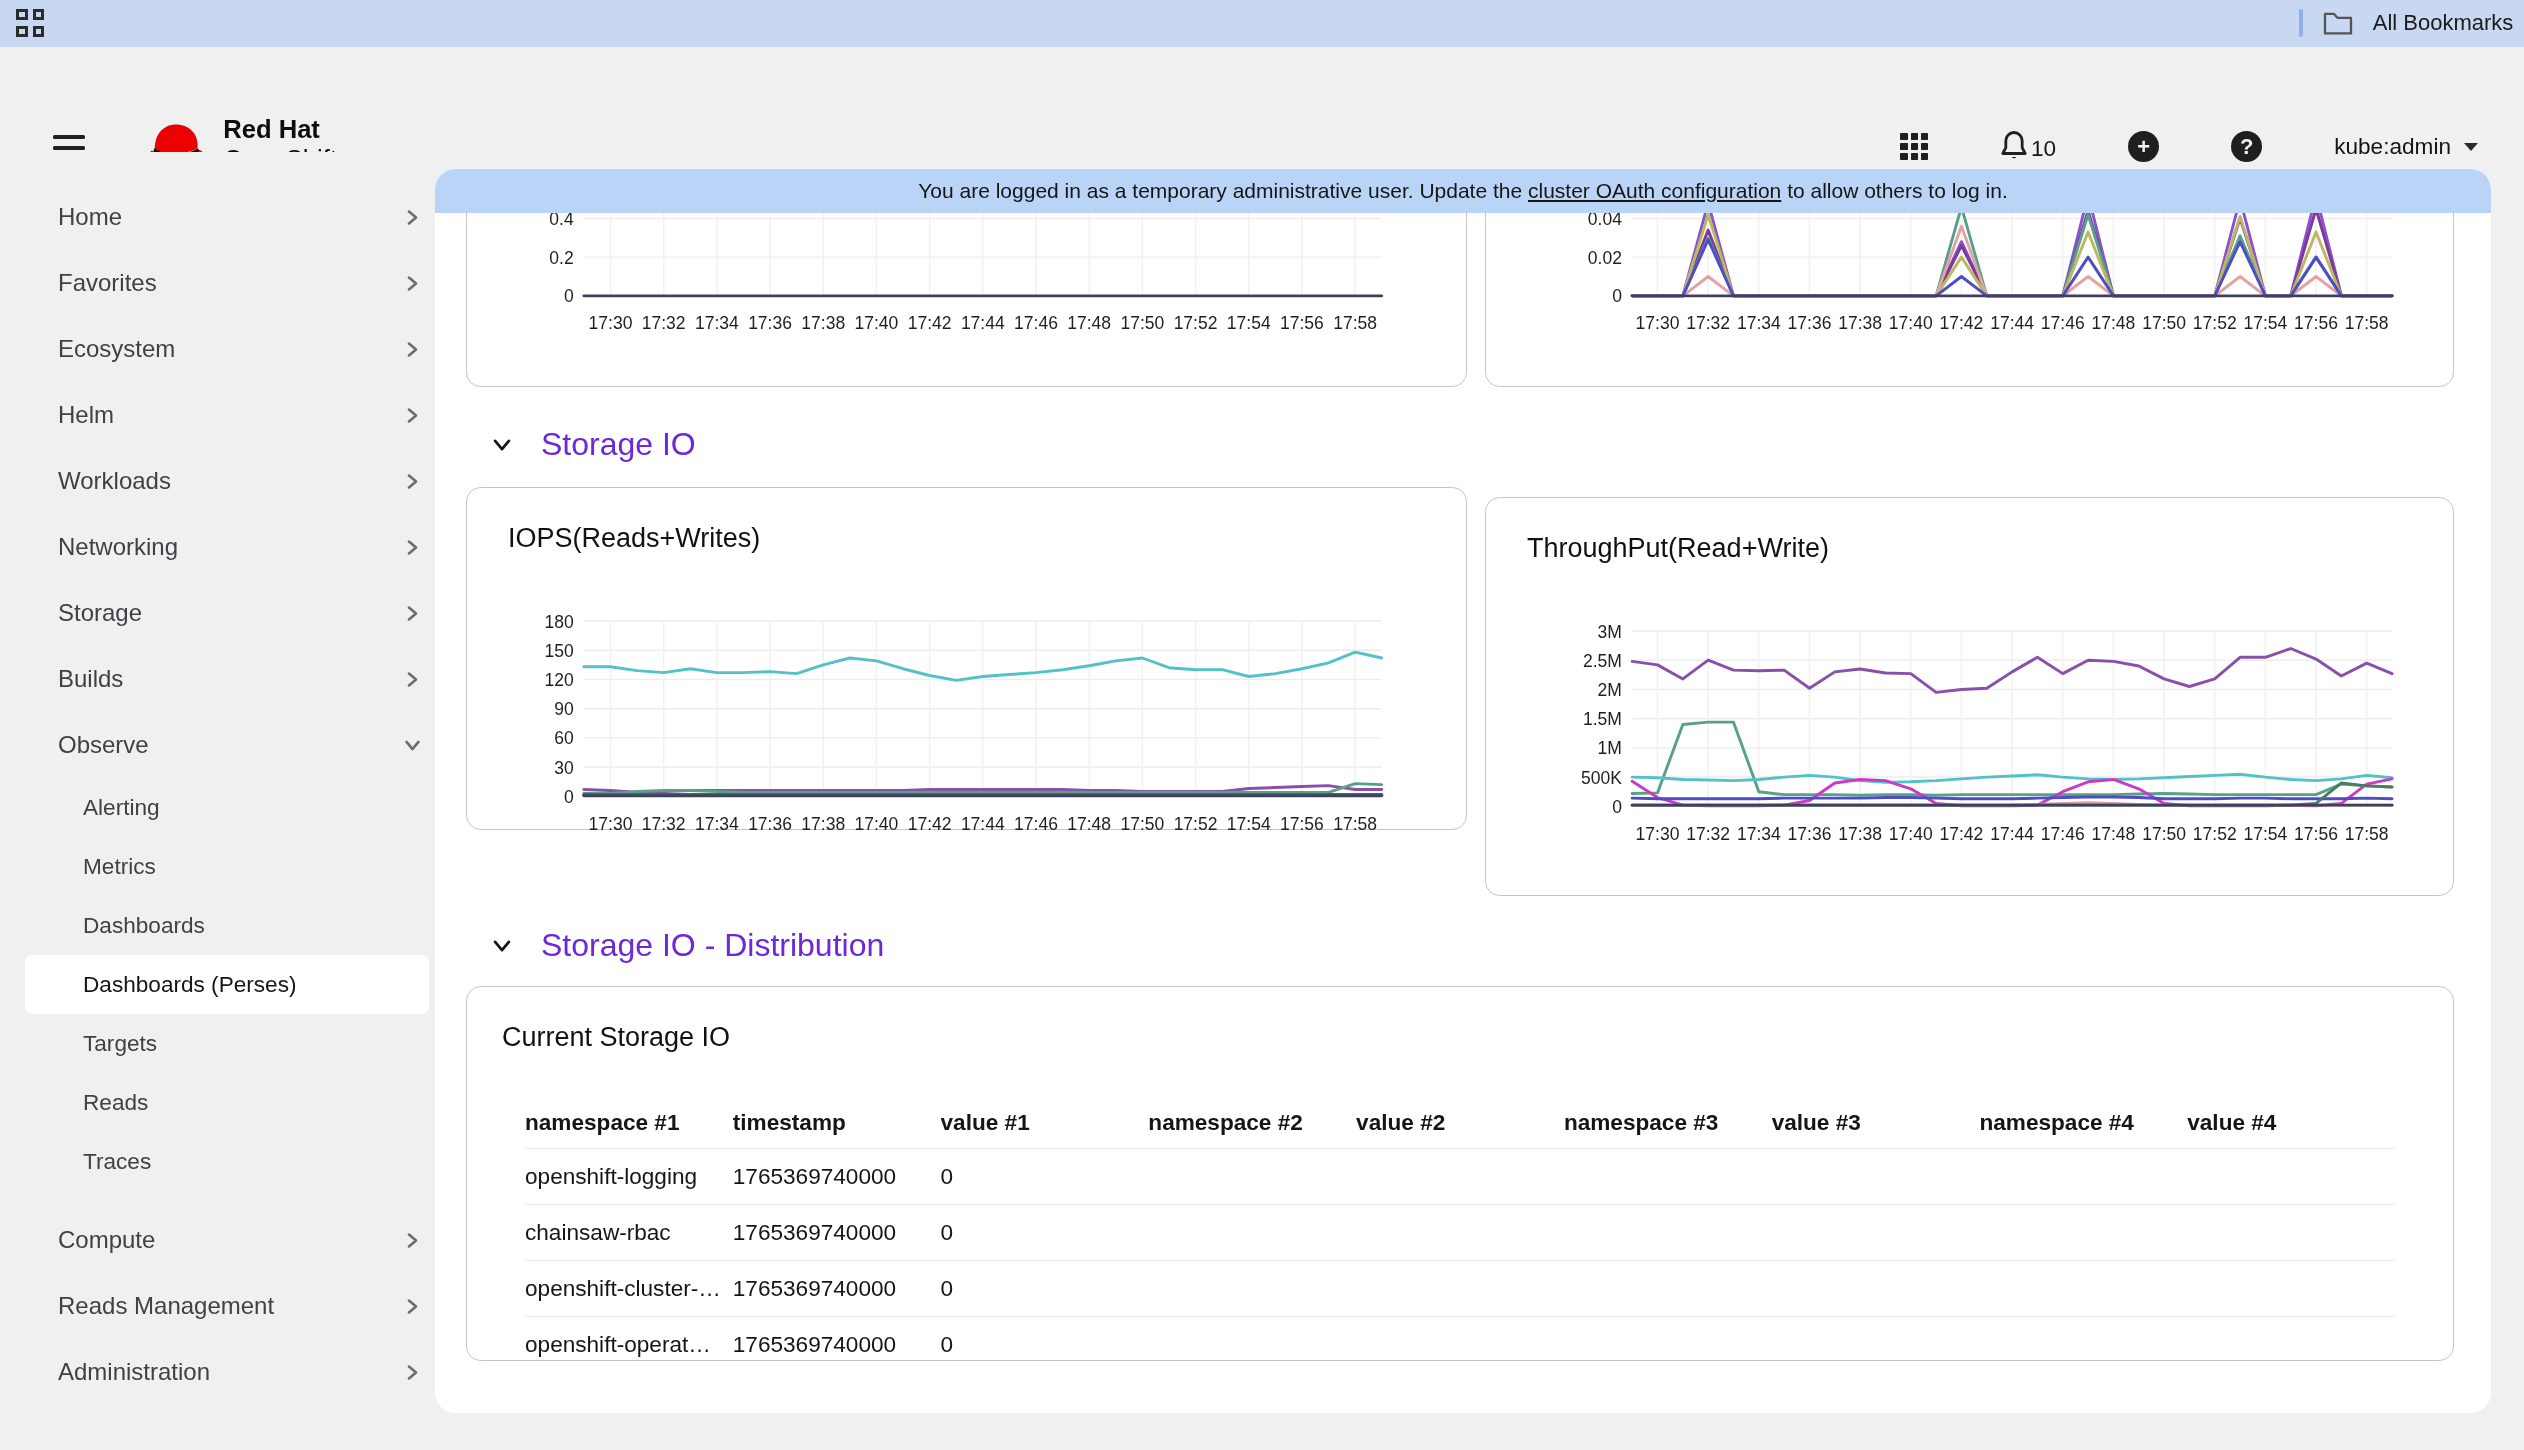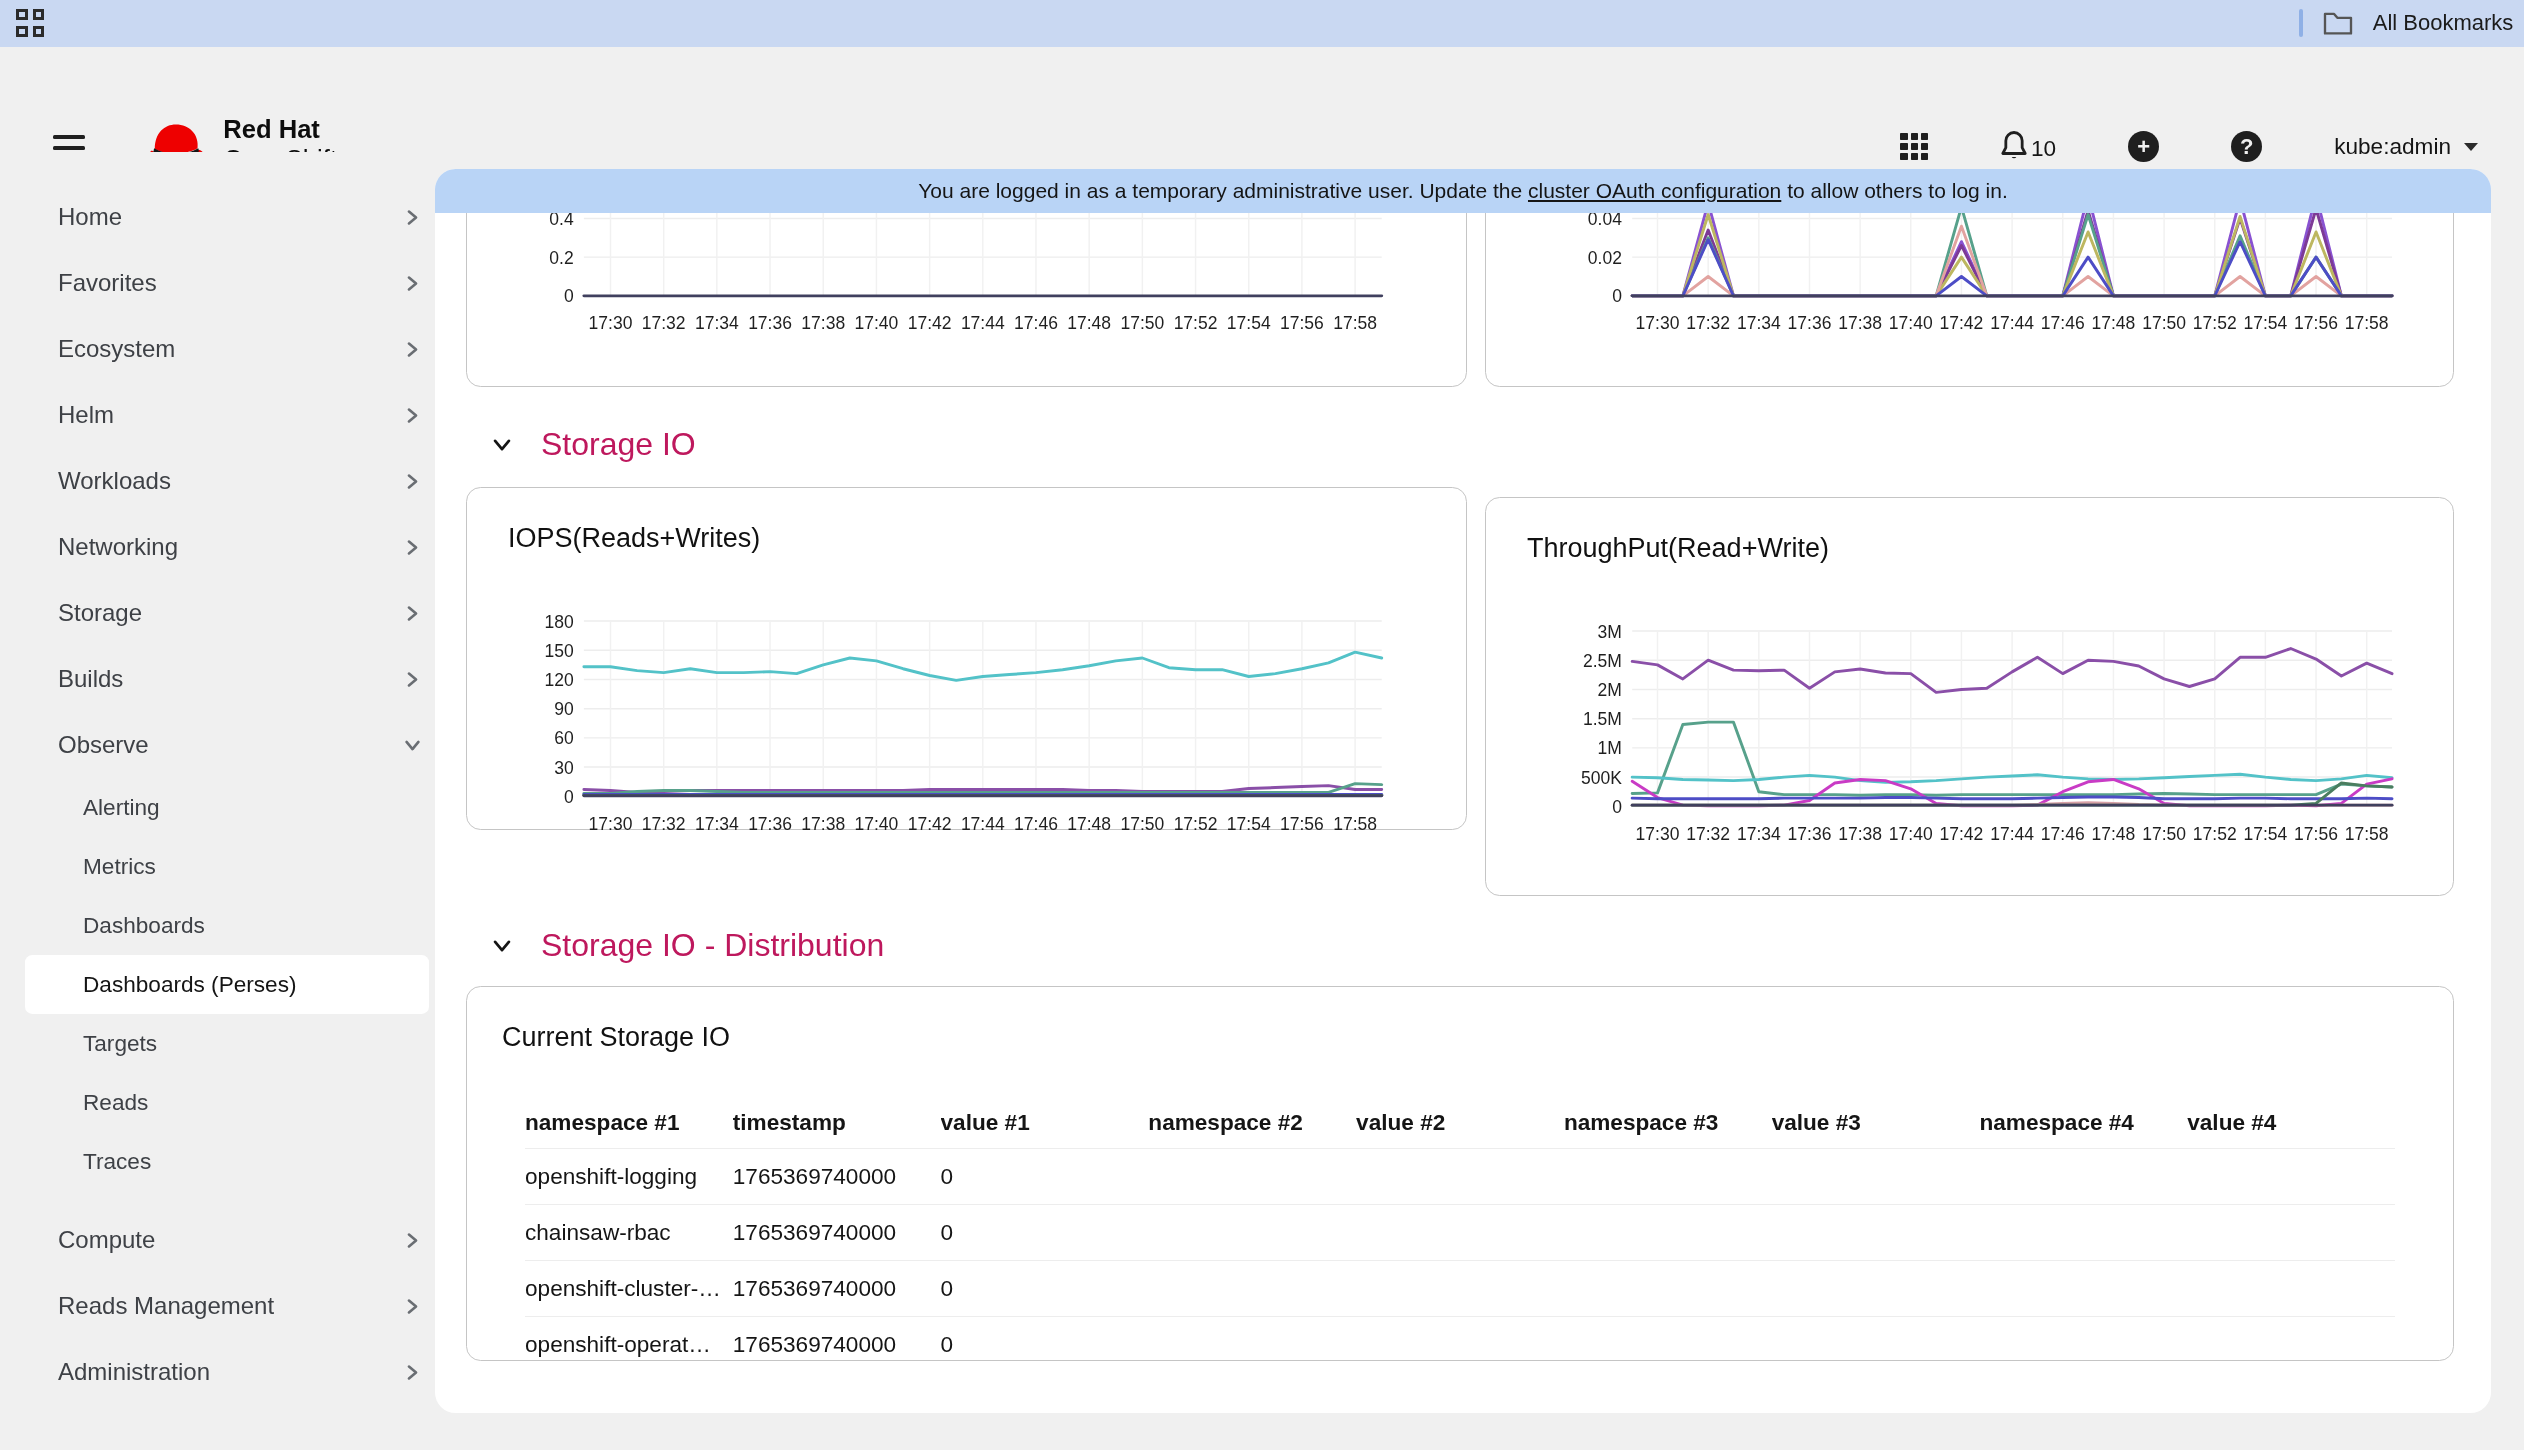--- a/index.html
+++ b/index.html
@@ -42,21 +42,21 @@
   .panel{position:absolute;left:435px;top:169px;width:2056px;height:1244px;background:#ffffff;
     border-radius:20.5px;overflow:hidden;}
   .banner{position:absolute;left:0;top:0;width:100%;height:44px;background:#b9d4f6;z-index:5;
     display:flex;align-items:center;justify-content:center;font-size:21px;color:#151515;}
   .banner a{color:#151515;text-decoration:underline;cursor:pointer;}
   .card{position:absolute;background:#fff;border:1.5px solid #c5c5c5;border-radius:14.6px;box-sizing:border-box;}
   .card-title{position:absolute;left:41px;top:35px;font-size:27px;font-weight:500;color:#111;z-index:2;}
   .chart-box{position:absolute;left:0;top:0;right:0;bottom:0;}
   text.tick{font:24px "Liberation Sans",sans-serif;fill:#1f1f1f;}
   .sec-head{position:absolute;display:flex;align-items:center;gap:28px;cursor:pointer;}
-  .sec-title{font-size:32px;font-weight:500;color:#be185d;}
+  .sec-title{font-size:32px;font-weight:500;color:#6d28d9;}
   
   .tbl{position:absolute;left:58px;right:58px;top:110px;}
   .trow{display:grid;grid-template-columns:repeat(9,1fr);align-items:center;height:55px;font-size:22.6px;}
   .trow.head{font-weight:700;height:51px;}
   .trow + .trow{border-top:1.5px solid #ededed;}
   .trow div{white-space:nowrap;overflow:hidden;}
 </style>
 </head>
 <body>
 

